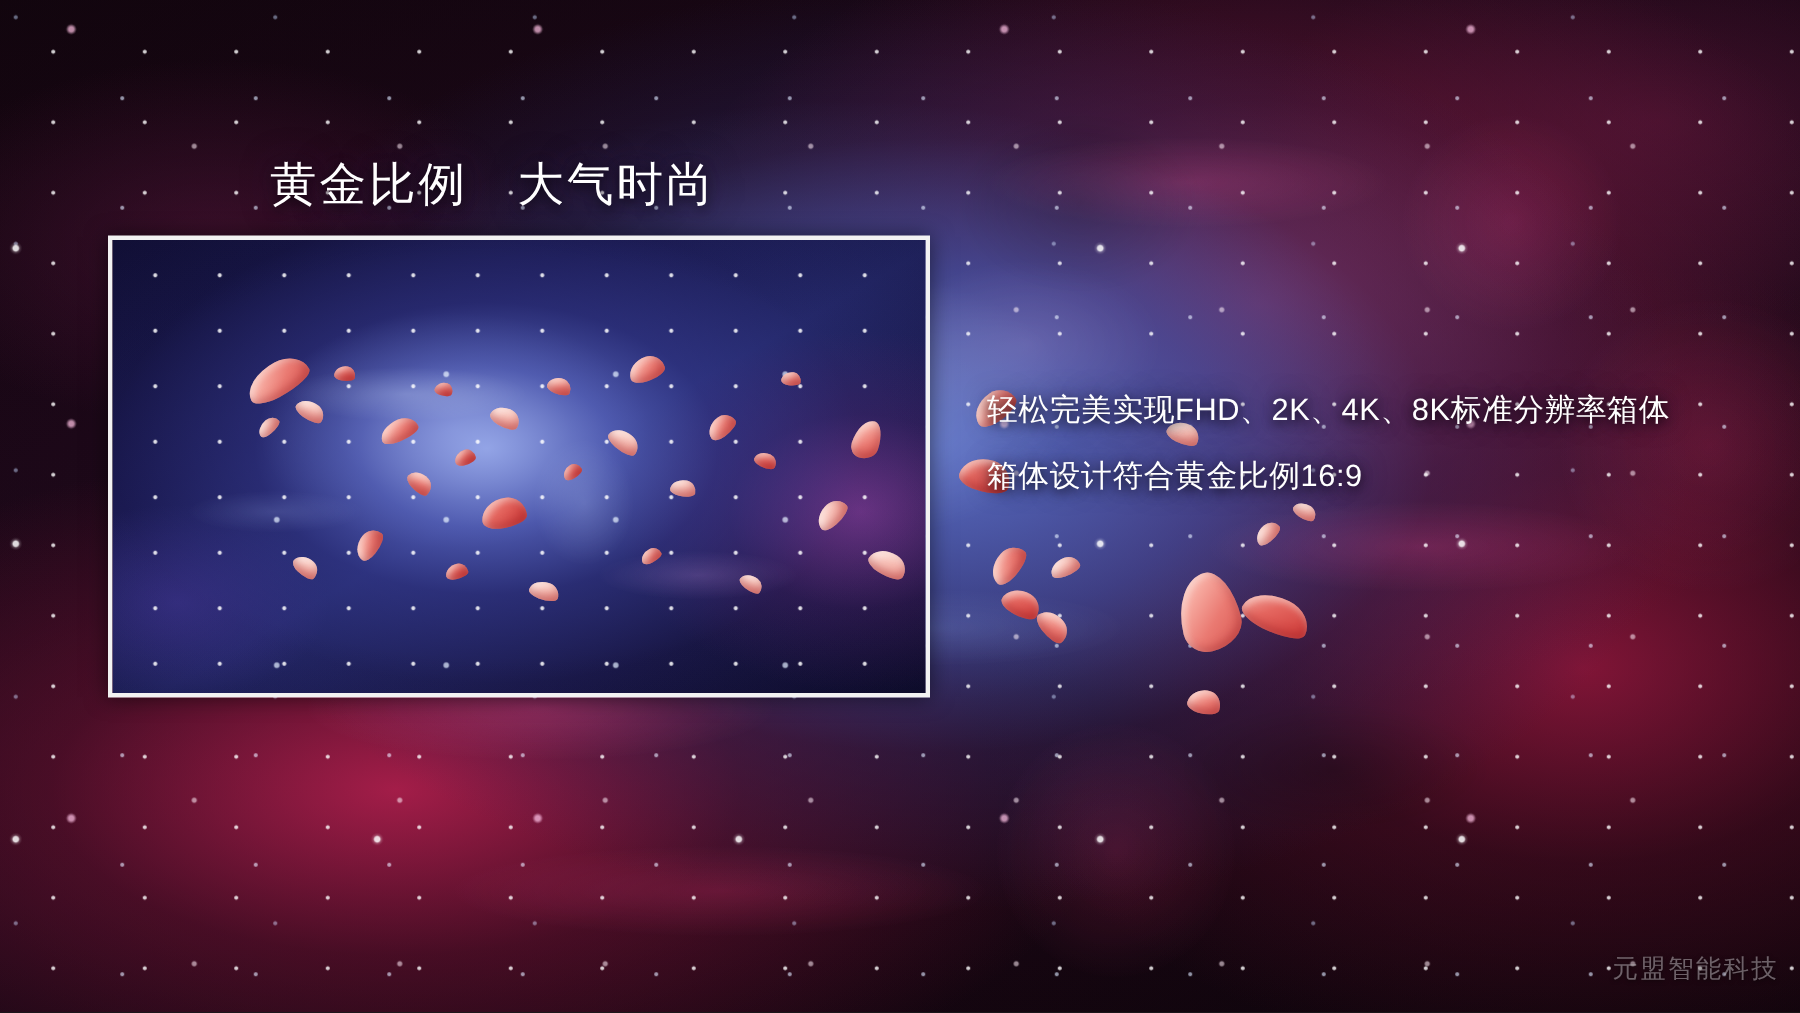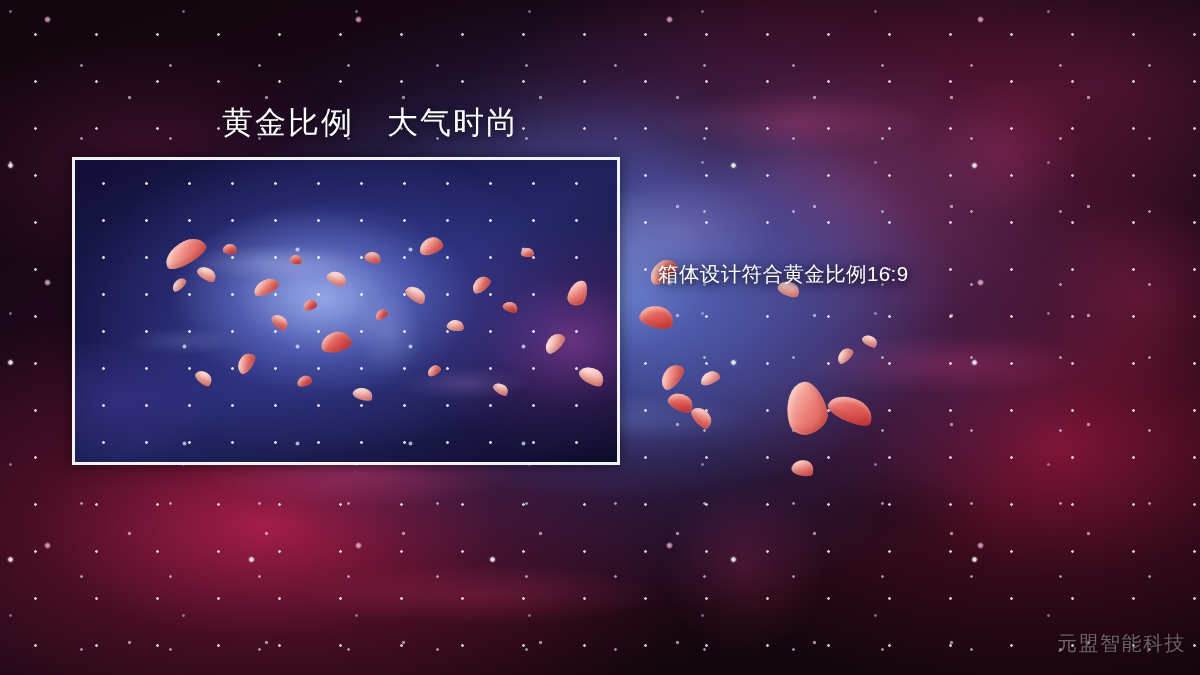--- a/index.html
+++ b/index.html
@@ -119,31 +119,30 @@
   }
   .petal.dark i{background:linear-gradient(135deg,#f6b0a6 0%,#e4665f 42%,#c9302f 100%);}
   .petal.pale i{background:linear-gradient(135deg,#fff0ec 0%,#f8c3ba 45%,#ef9288 100%);}
 
   
   #title{
     position:absolute;left:180px;top:102px;
     font-size:31px;letter-spacing:2px;color:#ffffff;
     text-shadow:0 2px 8px rgba(0,0,0,.72), 0 0 22px rgba(40,20,60,.6);
     white-space:pre;
-    margin-left:42px;
   }
   #bodytext{
     position:absolute;left:658px;top:252px;width:500px;
     color:#ffffff;font-size:20.5px;line-height:44px;letter-spacing:.4px;
     text-shadow:0 2px 7px rgba(0,0,0,.78), 0 0 16px rgba(20,10,40,.7);
   }
   #bodytext .ln{white-space:pre;}
   #watermark{
     position:absolute;right:14px;bottom:18px;
-    font-size:20px;letter-spacing:1.5px;
+    font-size:17px;letter-spacing:1.5px;
     color:rgba(196,190,196,.5);
     text-shadow:0 1px 3px rgba(0,0,0,.6);
   }
 </style>
 </head>
 <body>
 
 <div id="stage">
 
   <div class="bg bg-base"></div>
@@ -278,18 +277,19 @@
         <div class="petal" style="left: 352px; top: 206px; width: 14px; height: 9px; transform: rotate(-26deg);">
           <i></i>
         </div>
         <div class="petal pale" style="left: 418px; top: 224px; width: 16px; height: 10px; transform: rotate(38deg);">
           <i></i>
         </div>
       </div>
   </div>
 
   <div id="bodytext">
+    <div class="ln">轻松完美实现FHD、2K、4K、8K标准分辨率箱体</div>
     <div class="ln">箱体设计符合黄金比例16:9</div>
   </div>
 
   <div id="watermark">元盟智能科技</div>
 
 </div>
 
 </body></html>

